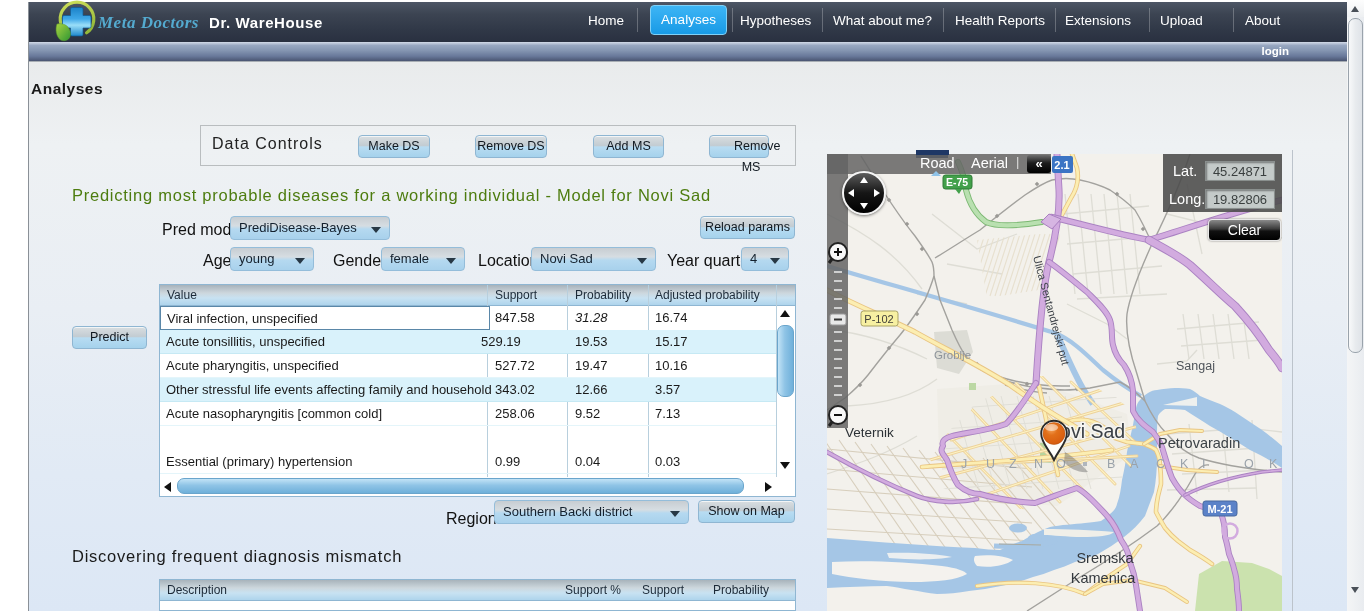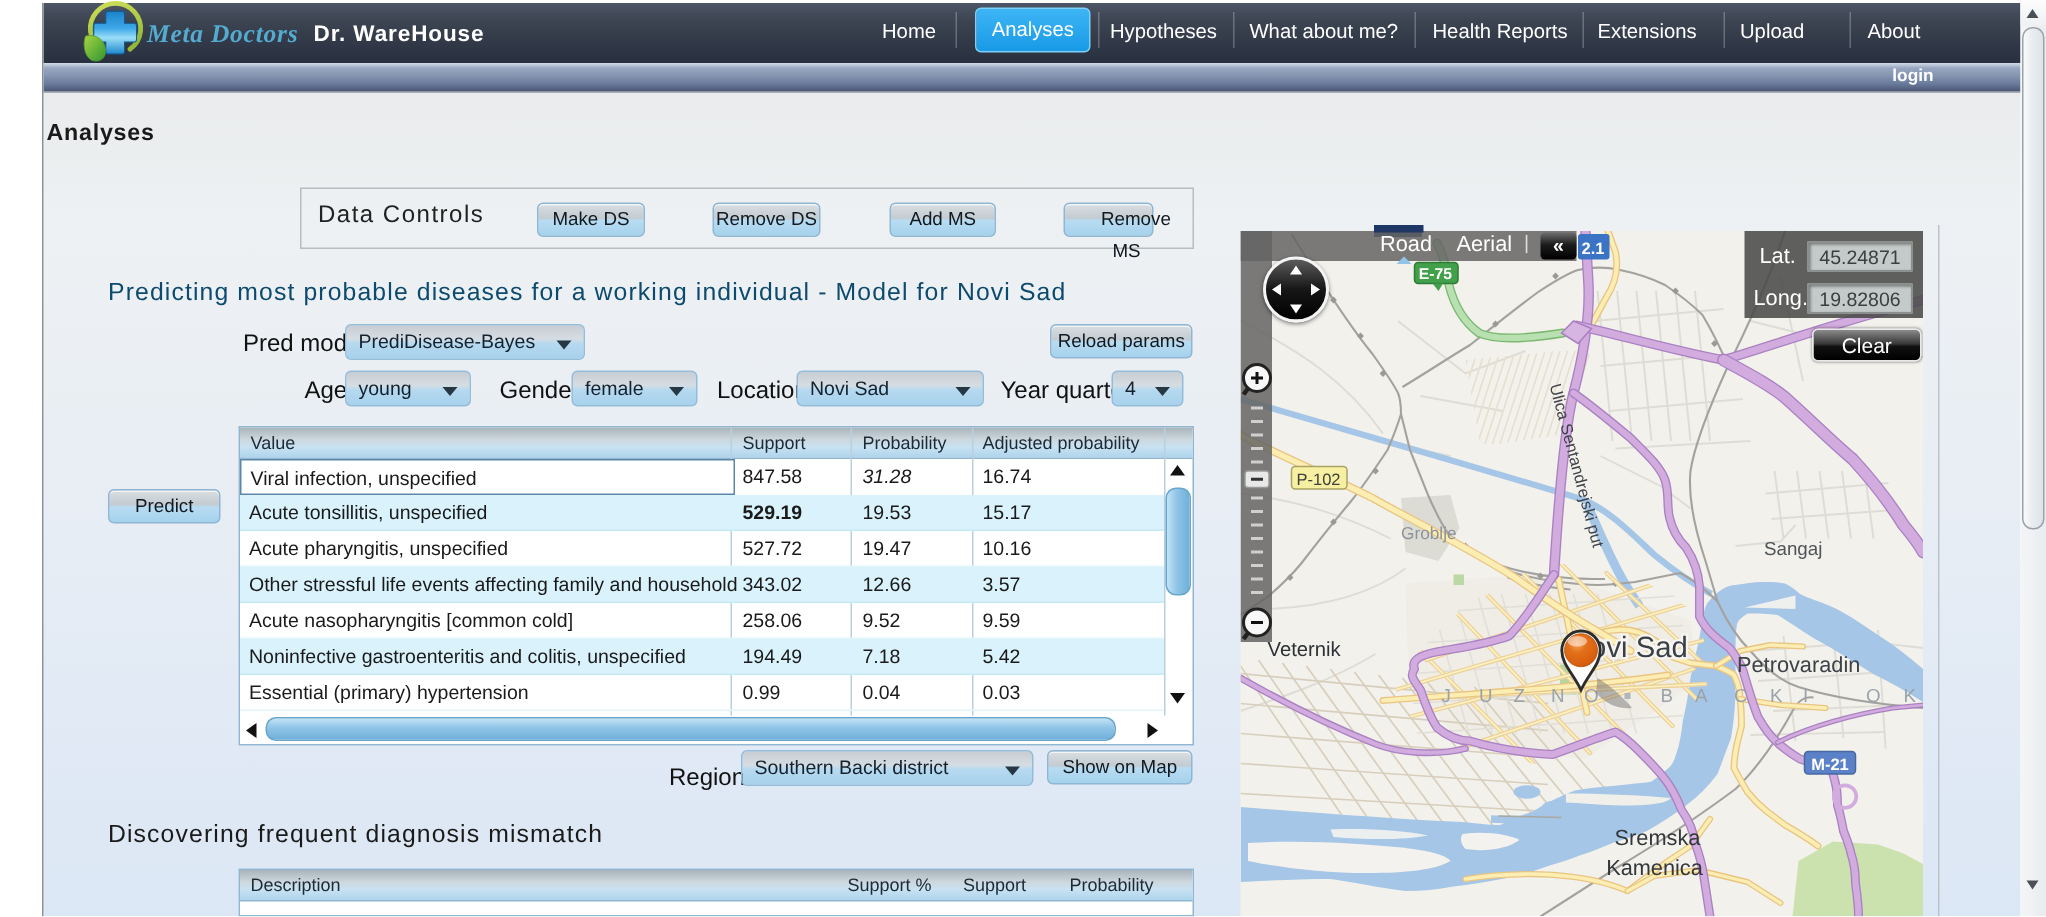--- a/index.html
+++ b/index.html
@@ -40,21 +40,21 @@
   font-size:12.5px; color:#101820; text-align:center; line-height:21px; font-family:"Liberation Sans",sans-serif; }
 
 .sel { position:absolute; height:24px; border:1px solid #94bdda; border-radius:4px;
   background:linear-gradient(180deg,#c7cdd2 0%,#d6dde2 40%,#b5d9f0 55%,#a8d1ec 100%);
   font-size:13px; color:#14212e; line-height:22px; padding-left:8px; }
 .sel:after { content:""; position:absolute; right:8px; top:9.5px; width:0; height:0;
   border-left:5px solid transparent; border-right:5px solid transparent; border-top:6px solid #273845; }
 
 .lbl { position:absolute; font-size:16px; color:#111; }
 
-h2.predict-h { position:absolute; left:72px; top:186px; font-size:16.5px; font-weight:normal; color:#0c4a6e; letter-spacing:0.75px; }
+h2.predict-h { position:absolute; left:72px; top:186px; font-size:16.5px; font-weight:normal; color:#4d7c0f; letter-spacing:0.75px; }
 h2.discover-h { position:absolute; left:72px; top:547px; font-size:16.5px; font-weight:normal; color:#1a1a1a; letter-spacing:0.75px; }
 
 
 #tbl { position:absolute; left:159px; top:284px; width:637px; height:213px; border:1px solid #8fb6d2; background:#fff; }
 .thead { position:absolute; left:0; top:0; width:100%; height:21px;
   background:linear-gradient(180deg,#a8b3bb 0%,#cdd7dd 40%,#c8e2f2 65%,#aed4ec 100%);
   border-bottom:1px solid #8fb6d2; }
 .th { position:absolute; top:3px; font-size:12px; color:#1c2a38; }
 .row { position:absolute; left:0; width:616px; height:24px; font-size:13px; color:#1a1a1a; }
 .row .c { position:absolute; top:4px; }
@@ -179,47 +179,41 @@
     <div class="row" style="top:21px; background:#fff; border:1px solid #5a87a8; width:330px;">
       <div class="c" style="left:6px;">Viral infection, unspecified</div>
     </div>
     <div class="row" style="top:21px;">
       <div class="c" style="left:335px;">847.58</div>
         <div class="c" style="left:415px;font-style:italic;">31.28</div>
         <div class="c" style="left:495px;">16.74</div>
     </div>
     <div class="row cyan" style="top:45px; border-bottom:1px solid #c6e9f4;">
       <div class="c" style="left:6px;">Acute tonsillitis, unspecified</div>
-      <div class="c" style="left:335px;font-weight:bold;">529.19</div>
+      <div class="c" style="left:321px;">529.19</div>
         <div class="c" style="left:415px;">19.53</div>
         <div class="c" style="left:495px;">15.17</div>
     </div>
     <div class="row" style="top:69px; border-bottom:1px solid #e4f5fa;">
       <div class="c" style="left:6px;">Acute pharyngitis, unspecified</div>
       <div class="c" style="left:335px;">527.72</div>
         <div class="c" style="left:415px;">19.47</div>
         <div class="c" style="left:495px;">10.16</div>
     </div>
     <div class="row cyan" style="top:93px; border-bottom:1px solid #c6e9f4;">
       <div class="c" style="left:6px;">Other stressful life events affecting family and household</div>
       <div class="c" style="left:335px;">343.02</div>
         <div class="c" style="left:415px;">12.66</div>
         <div class="c" style="left:495px;">3.57</div>
     </div>
     <div class="row" style="top:117px; border-bottom:1px solid #e4f5fa;">
       <div class="c" style="left:6px;">Acute nasopharyngitis [common cold]</div>
       <div class="c" style="left:335px;">258.06</div>
         <div class="c" style="left:415px;">9.52</div>
-        <div class="c" style="left:495px;">9.59</div>
-    </div>
-    <div class="row cyan" style="top:141px; border-bottom:1px solid #c6e9f4;">
-      <div class="c" style="left:6px;">Noninfective gastroenteritis and colitis, unspecified</div>
-      <div class="c" style="left:335px;">194.49</div>
-        <div class="c" style="left:415px;">7.18</div>
-        <div class="c" style="left:495px;">5.42</div>
+        <div class="c" style="left:495px;">7.13</div>
     </div>
     <div class="row" style="top:165px; border-bottom:1px solid #e4f5fa;">
       <div class="c" style="left:6px;">Essential (primary) hypertension</div>
       <div class="c" style="left:335px;">0.99</div>
         <div class="c" style="left:415px;">0.04</div>
         <div class="c" style="left:495px;">0.03</div>
     </div>
 
     <div class="arr" style="left:620px;top:25px;border-left:5px solid transparent;border-right:5px solid transparent;border-bottom:7px solid #111;"></div>
     <div class="sb-thumb-v" style="left:617px; top:40px; width:17px; height:72px;"></div>

